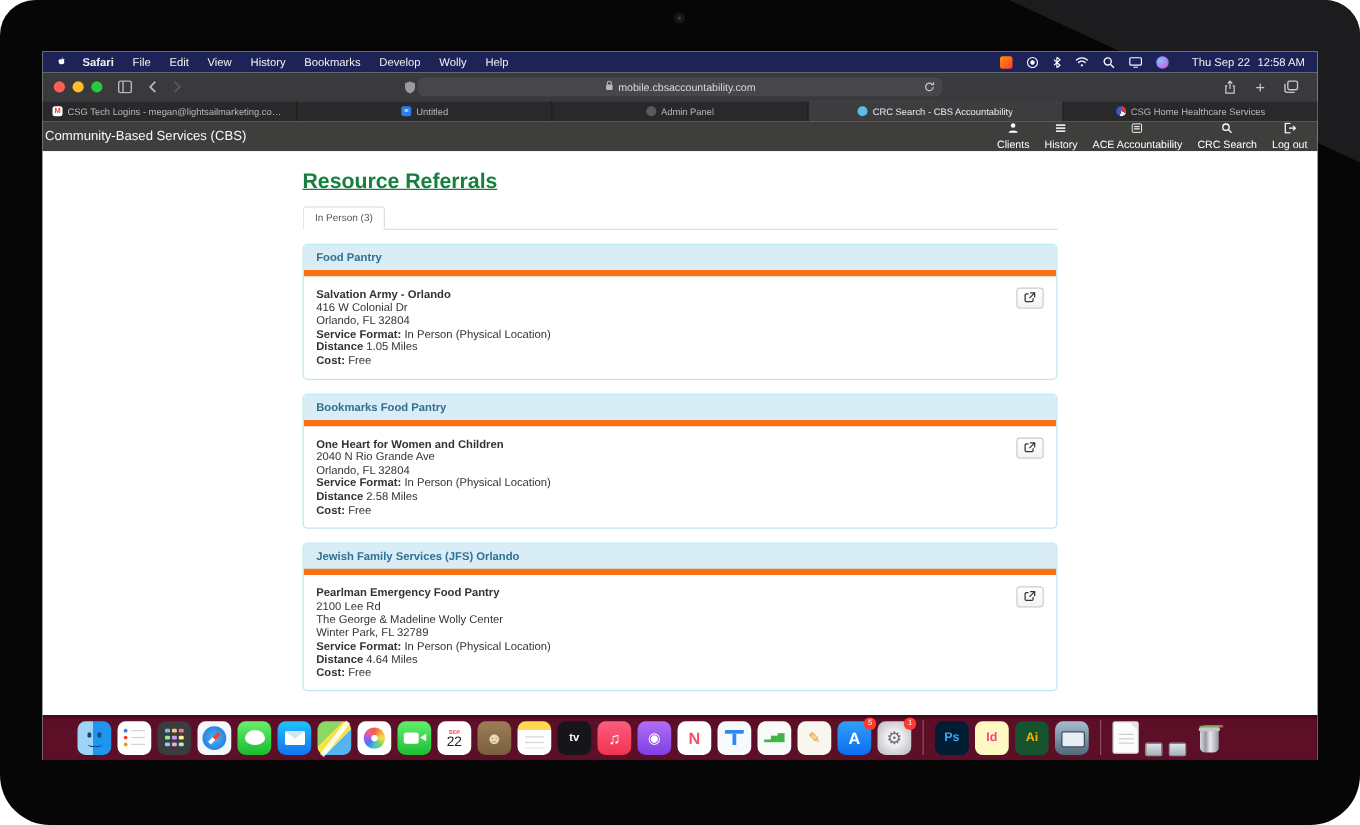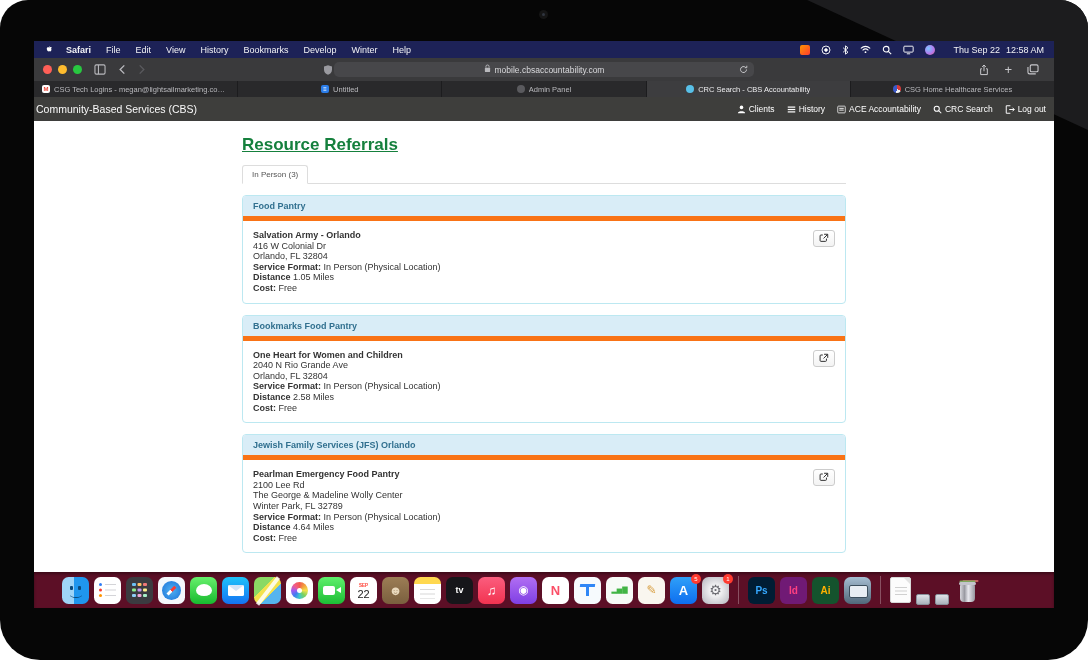--- a/index.html
+++ b/index.html
@@ -42,21 +42,21 @@
   .fav-gmail{background:#fff;color:#ea4335;}
   .fav-docs{background:#2b7de9;color:#fff;}
   .fav-admin{background:#5a5a5e;border-radius:50%;}
   .fav-crc{background:#58c0e8;border-radius:50%;}
   .fav-csg{background:conic-gradient(#d63b3b 0 32%,#f2f2f2 32% 55%,#3b59c9 55%);border-radius:50%;}
 
   
   #page-navbar{height:24px;background:#3e3e3c;display:flex;align-items:center;color:#fafafa;padding:0 8px;flex:0 0 auto;}
   #brand{font-size:10.5px;margin-left:-6px;white-space:nowrap;}
   #nav-links{margin-left:auto;display:flex;align-items:center;gap:12px;font-size:8.5px;}
-  #nav-links .nav-link{display:inline-flex;align-items:center;gap:3px;color:#fff;white-space:nowrap;cursor:pointer;}
+  #nav-links .nav-link{display:inline-flex;align-items:center;gap:3px;color:#fff;white-space:nowrap;cursor:pointer;flex-direction:column;}
   #content{flex:1 1 auto;background:#fff;overflow:hidden;}
   #container{width:604px;margin:0 auto;}
   #page-title{font-size:17px;font-weight:bold;color:#15803d;margin:14px 0 10px 0;text-decoration:underline;}
   #tabs-row{border-bottom:1px solid #ddd;display:flex;}
   #inperson-tab{font-size:8px;color:#555;background:#fff;border:1px solid #ddd;border-bottom:1px solid #fff;margin-bottom:-1px;border-radius:3px 3px 0 0;padding:4px 9px;cursor:default;}
   .panel{border:1px solid #bce8f1;border-radius:4px;margin-top:11px;overflow:hidden;}
   .panel-heading{background:#d9edf7;color:#31708f;font-size:9px;font-weight:bold;padding:5px 10px;border-bottom:5px solid #f97316;}
   .panel-body{position:relative;padding:9px 10px;}
   .panel-body .line{font-size:9px;line-height:10.6px;color:#333;}
   .panel-body .line b{font-weight:bold;}
@@ -105,21 +105,21 @@
   .dk-podcasts{background:linear-gradient(180deg,#b16ef3,#7f3fe4);}
   .dk-news{background:#fff;}
   .dk-keynote{background:#f6fafd;}
   .dk-keynote::before{content:"";position:absolute;top:7px;left:6px;width:15px;height:3px;background:#2f86f6;transform:skewX(-8deg);}
   .dk-keynote::after{content:"";position:absolute;top:10px;left:12px;width:3px;height:9px;background:#2f86f6;}
   .dk-numbers{background:#f7faf7;}
   .dk-pages{background:#f9f6ef;}
   .dk-app-store{background:linear-gradient(180deg,#2fa0f8,#0d6ef0);}
   .dk-system-settings{background:radial-gradient(circle,#f0f0f2 30%,#b4b4bc);}
   .dk-photoshop{background:#001d34;border-radius:6px;}
-  .dk-indesign{background:#701a75;border-radius:6px;}
+  .dk-indesign{background:#fef9c3;border-radius:6px;}
   .dk-illustrator{background:#14532d;border-radius:6px;}
   .dk-desktop-preview{background:linear-gradient(180deg,#a6bed2,#51687a);}
   .dk-desktop-preview::before{content:"";position:absolute;top:8px;left:5px;width:17px;height:11px;border-radius:2px;background:#e8eef4;border:1px solid #3c4f5e;}
   .dk-document{background:#fcfcfc;width:21px;height:26px;border-radius:2px;border:1px solid #d8d8d8;}
   .dk-document::before{content:"";position:absolute;top:0;right:0;width:0;height:0;border-left:6px solid transparent;border-top:6px solid #e2e2e2;}
   .dk-document::after{content:"";position:absolute;top:9px;left:4px;width:12px;height:1.2px;background:#d0d0d0;box-shadow:0 3.5px 0 #d0d0d0,0 7px 0 #d0d0d0;}
   .dk-minimized-window{width:14px;height:11px;border-radius:2px;background:linear-gradient(180deg,#dfe3e8,#aab2bc);border:1px solid #8a929c;align-self:flex-end;margin-bottom:3px;}
   .dk-trash{background:transparent;}
   .dk-trash::before{content:"";position:absolute;top:7px;left:6px;width:15px;height:18px;background:linear-gradient(90deg,#d8d8de,#9a9aa2 30%,#e8e8ee 55%,#96969e);border-radius:2px 2px 4px 4px;}
   .dk-trash::after{content:"";position:absolute;top:5px;left:5px;width:17px;height:3px;background:#c4c4cc;border-radius:1.5px;box-shadow:0 -2px 0 -0.5px #7da85c,3px -2.5px 0 -0.5px #c95e5e;}
@@ -142,21 +142,21 @@
           </svg>
       </span>
       <span id="menus">
           <span class="menu-item first">Safari</span>
           <span class="menu-item">File</span>
           <span class="menu-item">Edit</span>
           <span class="menu-item">View</span>
           <span class="menu-item">History</span>
           <span class="menu-item">Bookmarks</span>
           <span class="menu-item">Develop</span>
-          <span class="menu-item">Winter</span>
+          <span class="menu-item">Wolly</span>
           <span class="menu-item">Help</span>
         </span>
       <span id="mb-right">
         <span id="status-icons" style="display: flex; gap: 11px; align-items: center;">
             <span class="st">
               <i class="st-app-grid"></i>
             </span>
             <span class="st">
               <svg width="10" height="10" viewBox="0 0 12 12" fill="none" stroke="#fff" stroke-width="1.1">
                 <circle cx="6" cy="6" r="4.8"></circle>

